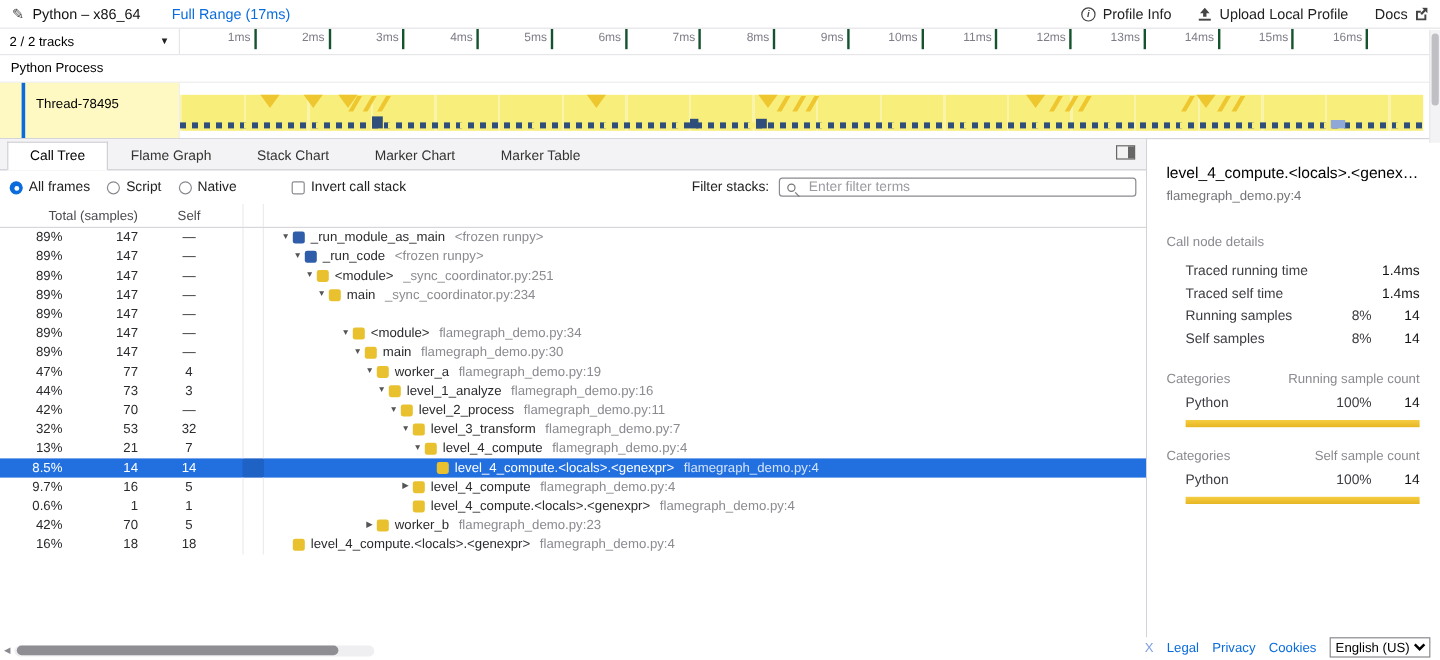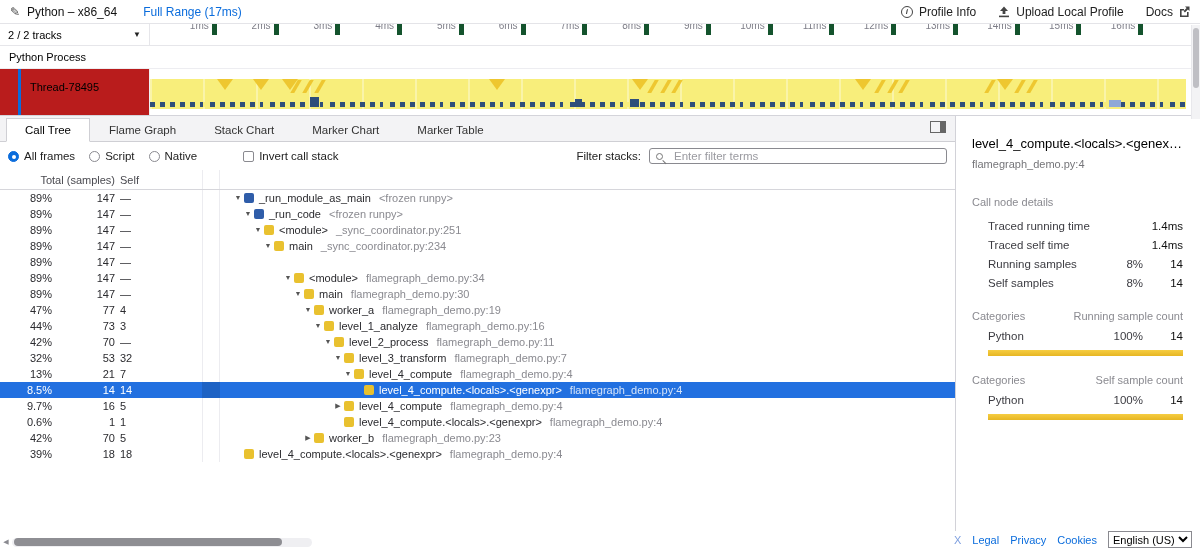--- a/index.html
+++ b/index.html
@@ -20,26 +20,26 @@
   .topbar-right{margin-left:auto;display:flex;align-items:center;gap:22px}
   .tb-btn{display:flex;align-items:center;gap:6px;background:none;border:none;font:inherit;color:#222;cursor:pointer;padding:0}
   .info-icon{width:12px;height:12px;border:1.2px solid #444;border-radius:50%;display:inline-flex;
              align-items:center;justify-content:center;font-size:8px;color:#444;font-style:italic;font-weight:bold}
 
   
   .timeline-header{height:22px;display:flex;border-bottom:1px solid #e6e6ea;position:relative}
   .tracks-btn{width:150px;display:flex;align-items:center;font-size:11px;padding:0 8px;border-right:1px solid #e6e6ea;cursor:pointer;background:#fff;border-top:none;border-bottom:none;border-left:none;font-family:inherit}
   .tracks-btn .caret{margin-left:auto;font-size:8px;color:#222}
   .ruler{flex:1;position:relative;overflow:hidden}
-  .tick{position:absolute;top:0;bottom:10px;border-right:5px solid #14532d}
+  .tick{position:absolute;top:0;bottom:4px;border-right:2px solid #14532d}
   .tick span{position:absolute;right:3px;bottom:4px;font-size:10px;color:#7e7e88;white-space:nowrap}
 
   .process-row{height:23px;display:flex;align-items:center;padding-left:9px;font-size:11px;color:#000;border-bottom:1px solid #ededf1}
   .thread-row{height:47px;display:flex;border-bottom:1px solid #d4d4da;position:relative}
-  .thread-label{width:150px;position:relative;font-size:11px;color:#000;padding:12px 0 0 30px;background:#b91c1c;border-right:1px solid #f0f0f2}
+  .thread-label{width:150px;position:relative;font-size:11px;color:#000;padding:12px 0 0 30px;background:#fef9c3;border-right:1px solid #f0f0f2}
   .track-indicator{position:absolute;left:18px;top:0;bottom:0;width:3px;background:var(--accent-blue)}
   .thread-track{flex:1;position:relative;margin-right:12px}
   .band{position:absolute;left:0;right:2px;top:10px;height:30px;background:
         repeating-linear-gradient(90deg,rgba(255,255,255,.35) 0 2px,transparent 2px 53px),var(--band-yellow)}
   .tri{position:absolute;top:0;width:0;height:0;border-left:8px solid transparent;border-right:8px solid transparent;
        border-top:11px solid var(--marker-gold);transform:translateX(-50%)}
   .slash{position:absolute;top:1px;height:13px;width:4px;background:var(--marker-gold);transform:skewX(-30deg)}
   .samples{position:absolute;left:0;right:0;bottom:2px;height:5px;background:
         repeating-linear-gradient(90deg,transparent 0 53px,var(--band-yellow) 53px 60px),
         repeating-linear-gradient(90deg,var(--samples-blue) 0 5px,transparent 5px 10px)}
@@ -70,21 +70,21 @@
   .filter-input{width:298px;height:16px;border:1px solid #8a8a90;border-radius:3px;font-size:11.5px;
                 padding:0 6px 0 24px;font-family:inherit;color:#222}
   .filter-input::placeholder{color:#9a9aa0}
   .search-icon{position:absolute;left:7px;top:5px;width:7px;height:7px;border:1.4px solid #777;border-radius:50%}
   .search-icon::after{content:"";position:absolute;left:6px;top:6px;width:5px;height:1.4px;background:#777;transform:rotate(45deg);transform-origin:0 0}
 
   .complete-link{padding:9px 8px 7px;font-size:11.5px;color:var(--accent-blue);cursor:pointer}
 
   .thead{display:flex;height:20px;align-items:center;font-size:11px;color:#4a4a50;border-bottom:1px solid #d6d6db}
   .c-total{width:120px;display:flex}
-  .c-self{width:82px;text-align:left;padding-right:7px}
+  .c-self{width:82px;text-align:center;padding-right:7px}
   .c-strip{width:18px;border-left:1px solid #ececf0;border-right:1px solid #ececf0;align-self:stretch}
   .c-tree{flex:1;display:flex;align-items:center;overflow:hidden;white-space:nowrap;padding-left:12px}
   .thead .c-total{display:block;text-align:right;padding-right:5px}
   .rows{flex:1;overflow:hidden}
   .ct-row{display:flex;height:16px;line-height:16px;font-size:11px;color:#2b2b2f;cursor:default}
   .pct{width:52px;text-align:right}
   .cnt{flex:1;text-align:right;padding-right:5px}
   .twisty{width:12px;font-size:7px;color:#555;text-align:center;flex:none}
   .indent{flex:none}
   .sq{width:10px;height:10px;border-radius:2px;margin-right:5px;flex:none}
@@ -531,21 +531,21 @@
             <span class="c-tree">
               <span class="indent" style="width: 70px;"></span>
               <span class="twisty">▶</span>
               <span class="sq yellow"></span>
               <span class="fn">worker_b</span>
               <span class="file">flamegraph_demo.py:23</span>
             </span>
           </div>
           <div class="ct-row">
             <span class="c-total">
-              <span class="pct">39%</span>
+              <span class="pct">16%</span>
               <span class="cnt">18</span>
             </span>
             <span class="c-self">18</span>
             <span class="c-strip"></span>
             <span class="c-tree">
               <span class="indent" style="width: 0px;"></span>
               <span class="twisty"></span>
               <span class="sq yellow"></span>
               <span class="fn">level_4_compute.&lt;locals&gt;.&lt;genexpr&gt;</span>
               <span class="file">flamegraph_demo.py:4</span>

